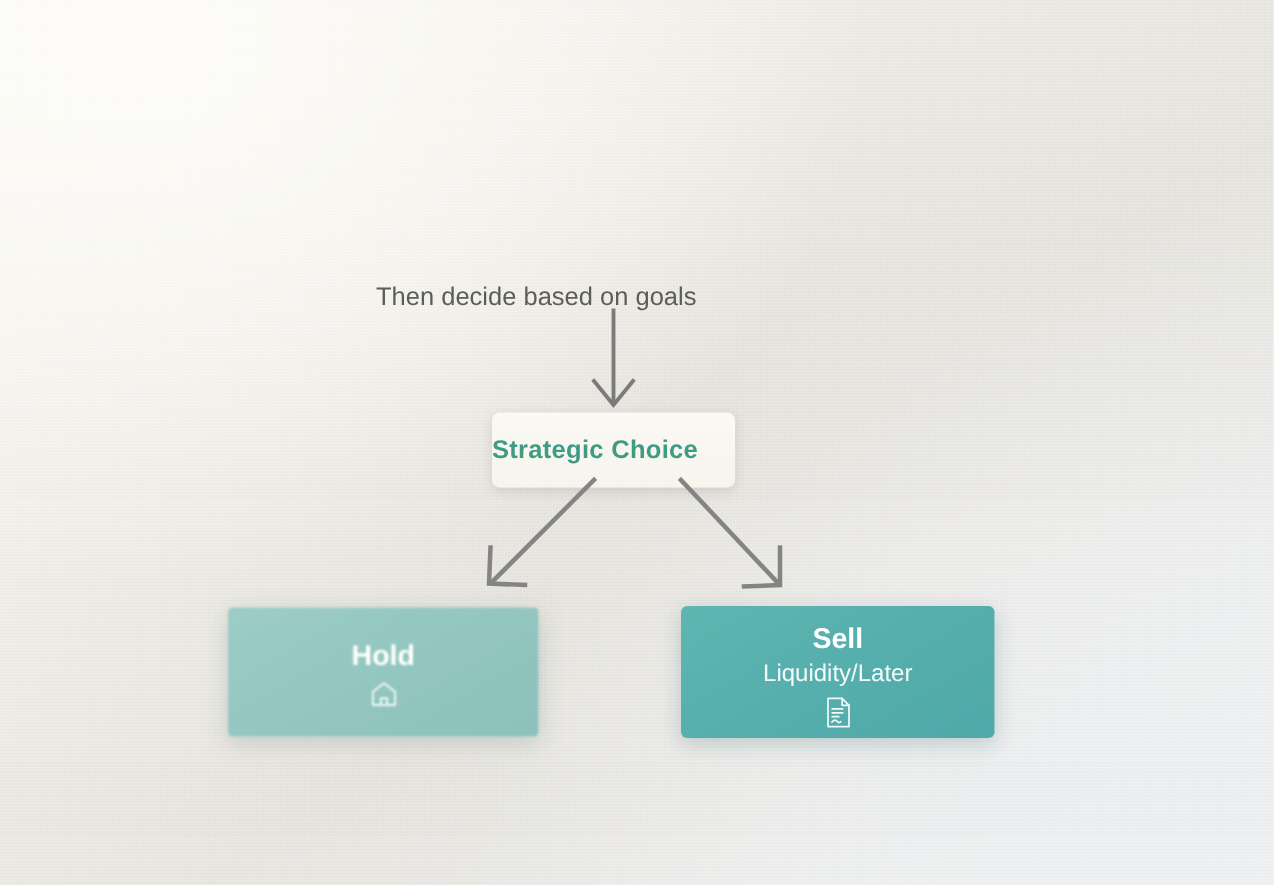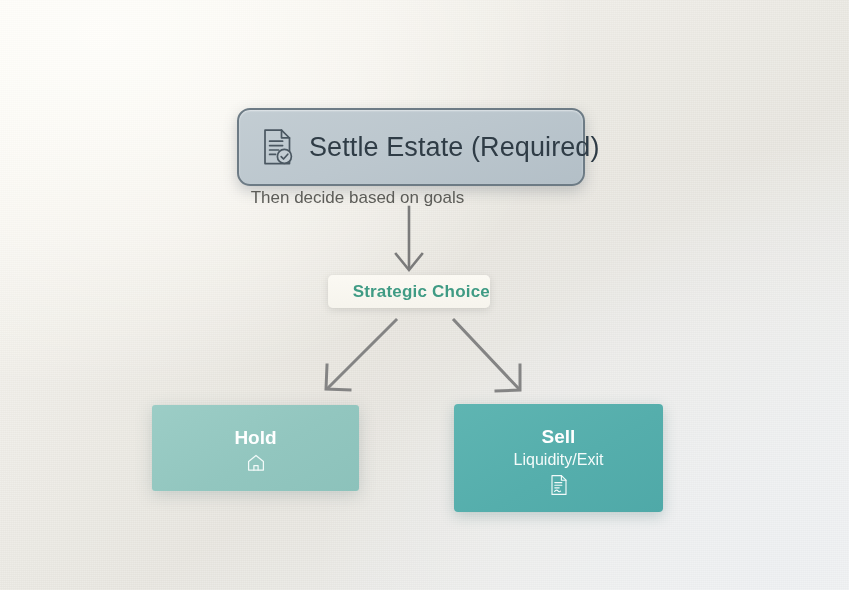--- a/index.html
+++ b/index.html
@@ -72,26 +72,26 @@
   }
 
   
   #arrow-down { left: 360px; top: 206px; width: 110px; height: 72px; }
 
   
   #strategic-node {
     left: 328px;
     top: 275px;
     width: 162px;
-    height: 33px;
+    height: 50px;
     background: linear-gradient(180deg, #fbf9f3 0%, #f6f4ed 100%);
     border-radius: 5px;
     display: flex;
     align-items: center;
-    justify-content: flex-end;
+    justify-content: flex-start;
     box-shadow: 0 2px 7px rgba(120,120,115,0.22);
   }
   #strategic-node .node-label {
     font-size: 17px;
     font-weight: bold;
     color: #3f9b84;
     letter-spacing: .2px;
   }
 
   
@@ -110,21 +110,21 @@
     align-items: center;
     justify-content: center;
     padding-top: 4px;
     filter: blur(0.7px);
     box-shadow: 0 4px 16px rgba(120,140,140,0.30);
   }
   #sell-node {
     left: 454px;
     top: 404px;
     width: 209px;
-    height: 108px;
+    height: 88px;
     background: linear-gradient(150deg, #5fb5b2 0%, #55aeac 55%, #4fa9a8 100%);
     border-radius: 4px;
     display: flex;
     flex-direction: column;
     align-items: center;
     justify-content: center;
     padding-top: 4px;
     box-shadow: 0 4px 14px rgba(90,130,130,0.32);
   }
   .choice-title {
@@ -151,35 +151,20 @@
 
   svg { display: block; overflow: visible; }
 </style>
 </head>
 <body>
 
 <div id="canvas">
 
   <div id="grain"></div>
 
-  <div class="node" id="settle-node">
-    <span class="doc-check-icon">
-      <svg viewBox="0 0 34 38" width="34" height="38" fill="none" stroke="#4a5761" stroke-width="1.7" stroke-linecap="round" stroke-linejoin="round">
-        <path d="M4 2.2 h16.5 L28.5 10 v25.6 H4 Z"></path>
-        <path d="M20.5 2.2 v7.6 h8"></path>
-        <path d="M8.6 13.2 h13"></path>
-        <path d="M8.6 17.6 h13"></path>
-        <path d="M8.6 22 h9"></path>
-        <path d="M8.6 26.4 h6"></path>
-        <circle cx="23.4" cy="28.4" r="7" fill="#c3cdd3"></circle>
-        <path d="M20.2 28.6 l2.3 2.4 l4.3 -4.8"></path>
-      </svg>
-    </span>
-    <span class="node-label">Settle Estate (Required)</span>
-  </div>
 
   <div class="node" id="then-caption">Then decide based on goals</div>
 
   <div class="node" id="arrow-down">
     <svg viewBox="0 0 110 72" width="110" height="72" fill="none" stroke="#7b7b7b" stroke-width="2.6" stroke-linecap="square" stroke-linejoin="miter">
       <path d="M49 1 V62"></path>
       <path d="M36 48 L49 64 L62 48"></path>
     </svg>
   </div>
 
@@ -206,21 +191,21 @@
       <svg viewBox="0 0 20 20" width="20" height="20" fill="none" stroke="#f2faf9" stroke-width="1.25" stroke-linecap="round" stroke-linejoin="round">
         <path d="M2.6 8.4 L10 2.4 L17.4 8.4 V17 H2.6 Z"></path>
         <path d="M7.9 17 v-4.5 h4.2 V17"></path>
       </svg>
     </span>
   </div>
 
 
   <div class="node" id="sell-node">
     <span class="choice-title">Sell</span>
-    <span class="choice-sub">Liquidity/Exit</span>
+    <span class="choice-sub">Liquidity/Later</span>
     <span class="choice-icon">
       <svg viewBox="0 0 20 22" width="20" height="22" fill="none" stroke="#f2faf9" stroke-width="1.15" stroke-linecap="round" stroke-linejoin="round">
         <path d="M3 1.6 h9.4 L17 6.2 V20.4 H3 Z"></path>
         <path d="M12.4 1.6 v4.6 h4.6"></path>
         <path d="M5.8 8.6 h7"></path>
         <path d="M5.8 11.2 h7"></path>
         <path d="M5.8 13.8 h4.4"></path>
         <path d="M5.6 17.4 c1.4 -1.8 2.6 -1.6 3.4 -0.5 c.7 1 1.6 1.1 2.6 .2"></path>
       </svg>
     </span>

